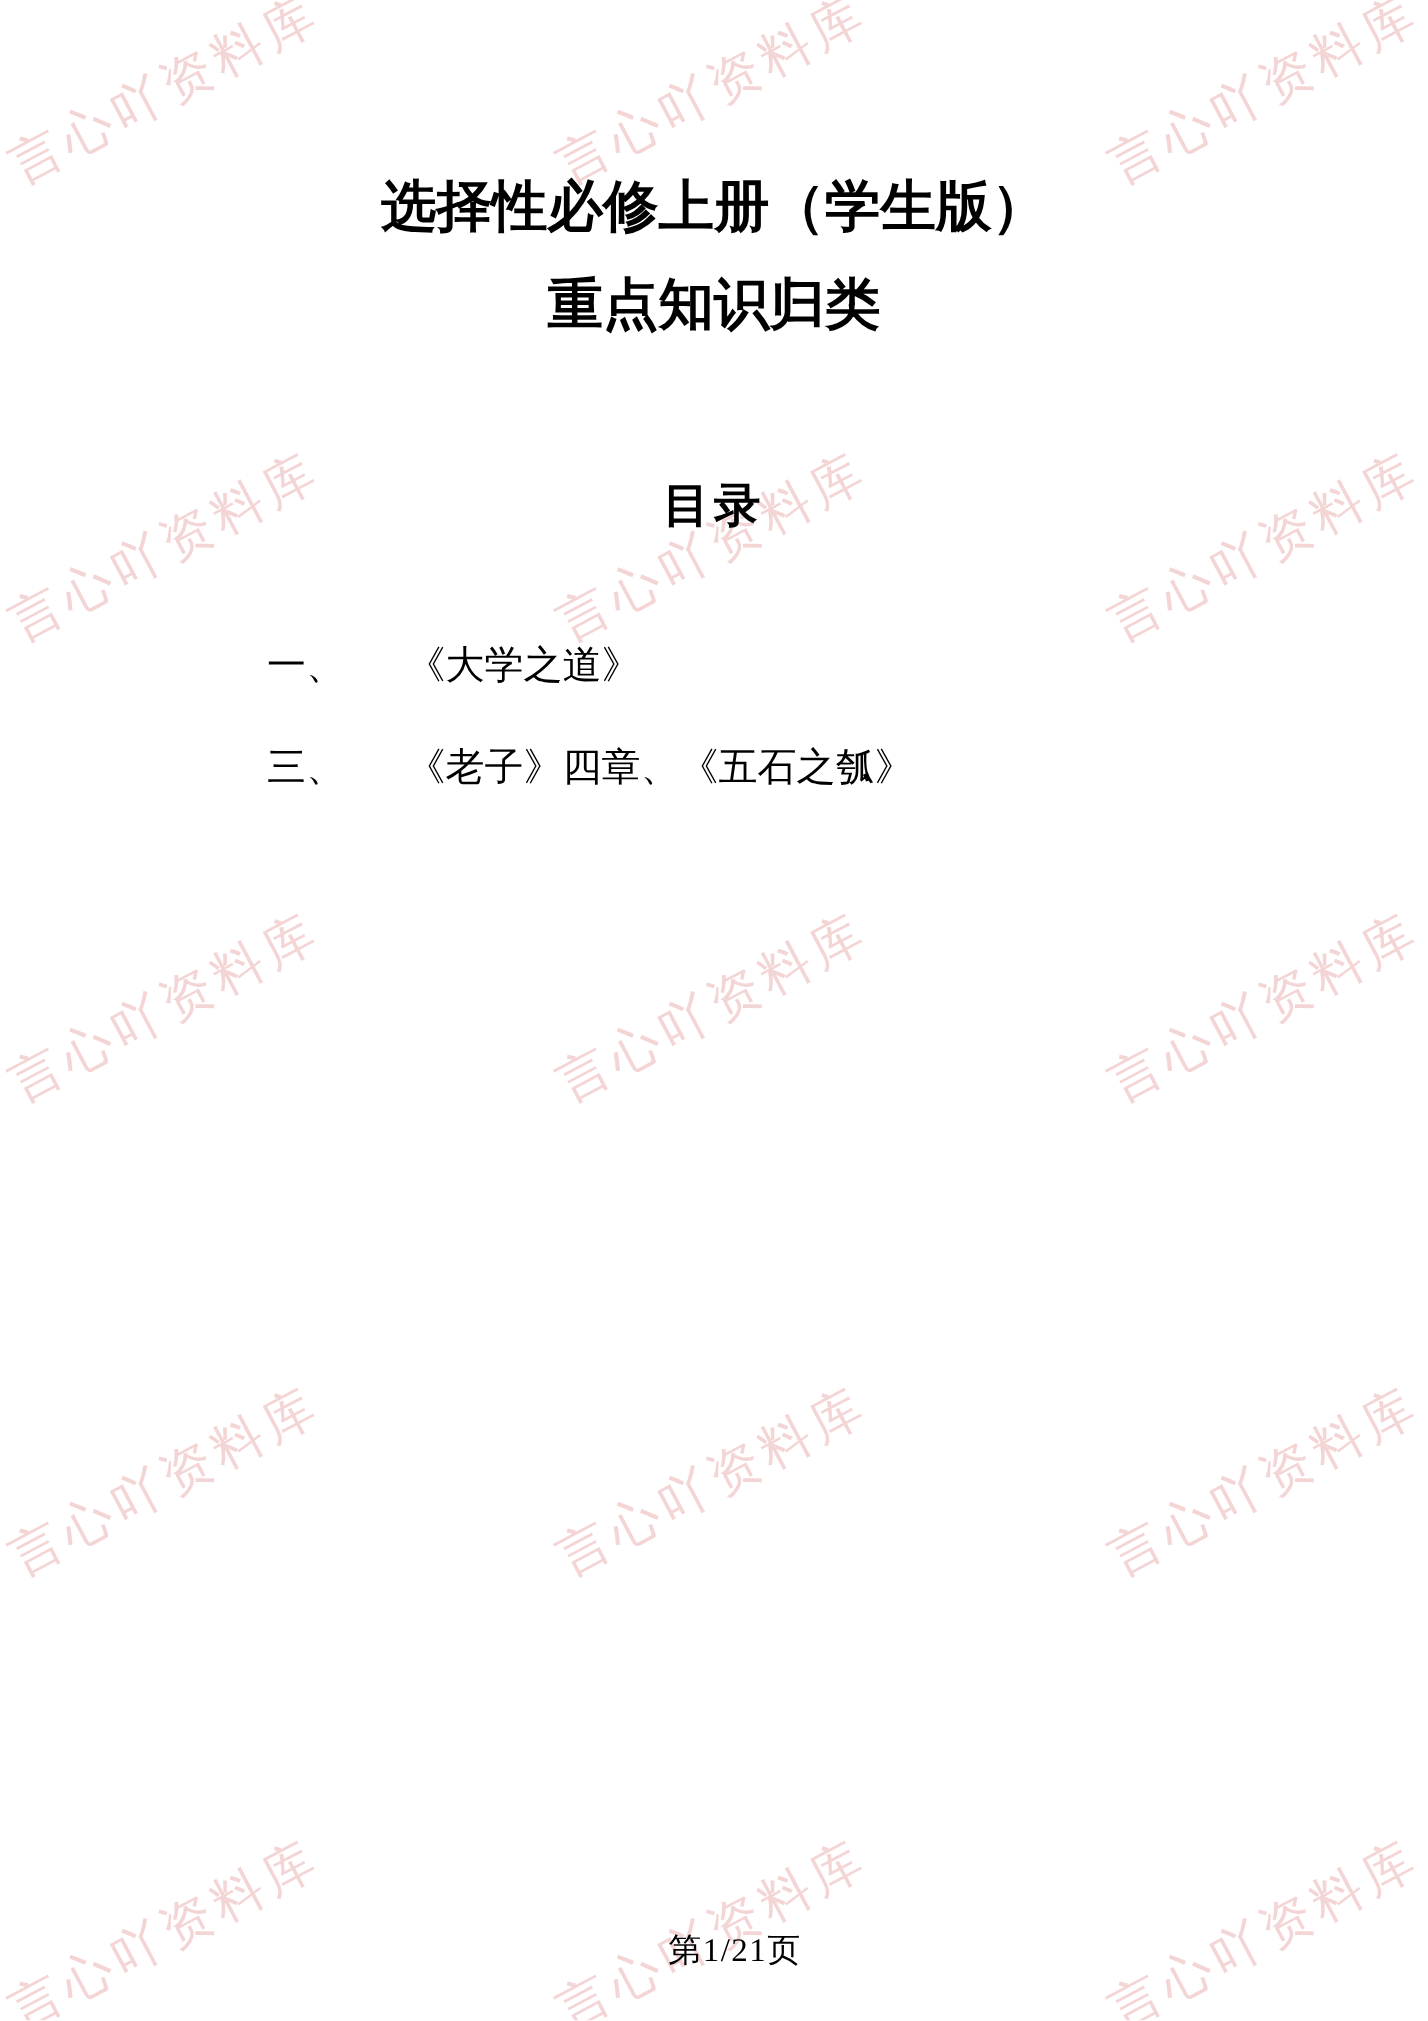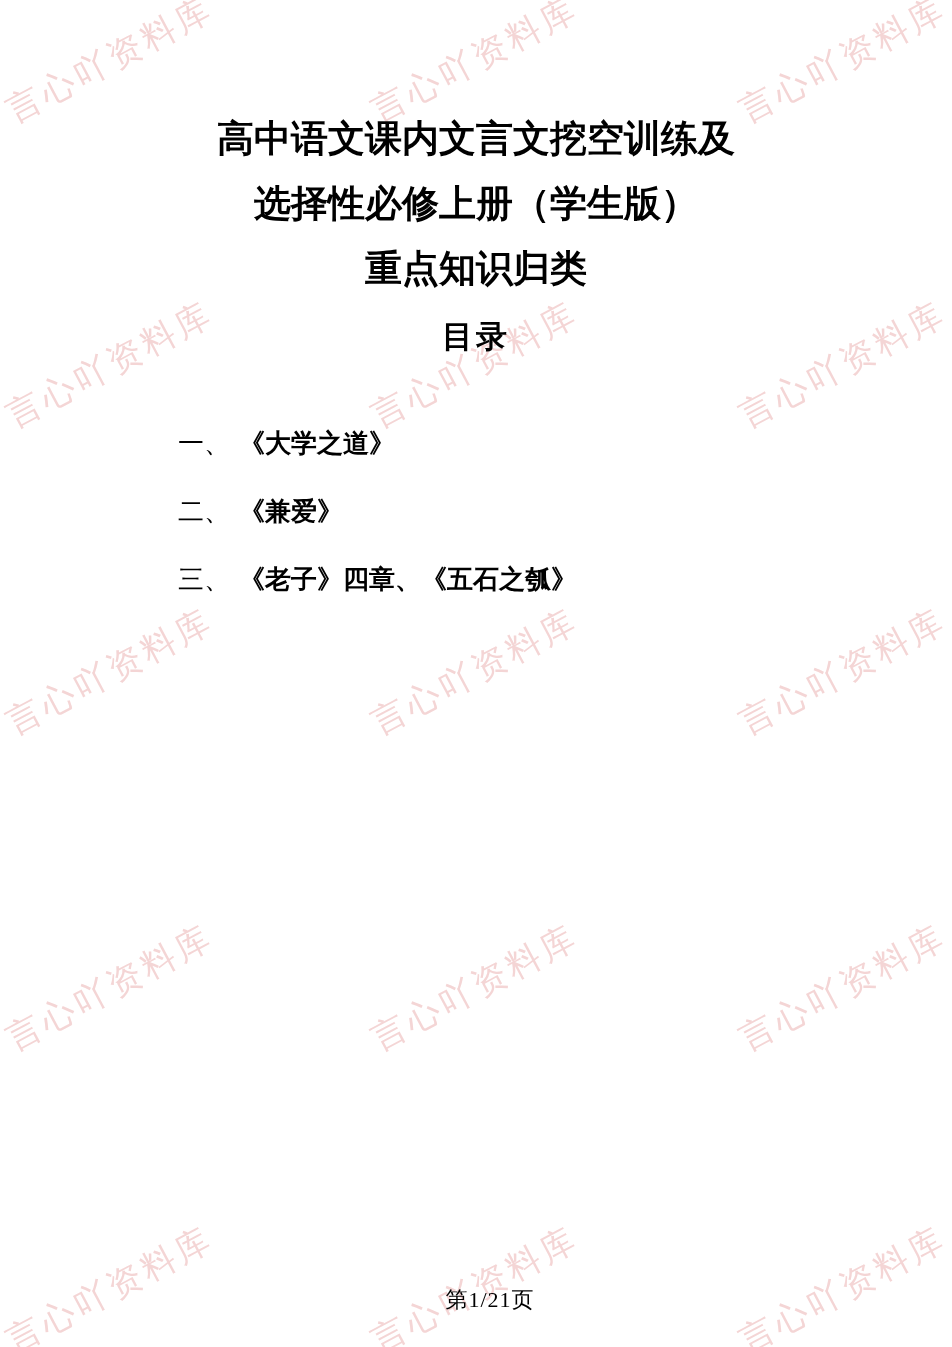--- a/index.html
+++ b/index.html
@@ -75,21 +75,22 @@
     font-size: 26px;
     line-height: 27px;
     margin-bottom: 41px;
     white-space: nowrap;
   }
   .toc-item .prefix {
     font-weight: normal;
     margin-right: 9px;
   }
   .toc-item .book-title {
-    font-weight: bold;
+    font-weight: normal;
+    margin-left: 32px;
   }
   .page-footer {
     position: absolute;
     top: 1285px;
     left: 14px;
     width: 100%;
     text-align: center;
     font-size: 22px;
     letter-spacing: 1px;
   }
@@ -113,29 +114,27 @@
       <span class="watermark" style="left: 475px; top: 988px; color: rgb(229, 156, 156);">言心吖资料库</span>
       <span class="watermark" style="left: 843px; top: 988px; color: rgb(229, 156, 156);">言心吖资料库</span>
       <span class="watermark" style="left: 110px; top: 1290px; color: rgb(229, 156, 156);">言心吖资料库</span>
       <span class="watermark" style="left: 475px; top: 1290px; color: rgb(229, 156, 156);">言心吖资料库</span>
       <span class="watermark" style="left: 843px; top: 1290px; color: rgb(229, 156, 156);">言心吖资料库</span>
     </div>
 
   <div class="content">
 
     <div class="doc-title">
-      <div>高中语文课内文言文挖空训练及</div>
       <div>选择性必修上册（学生版）</div>
       <div>重点知识归类</div>
     </div>
 
     <div class="toc-heading">目录</div>
 
     <ul class="toc-list">
       <li class="toc-item"><span class="prefix">一、</span><span class="book-title">《大学之道》</span></li>
-      <li class="toc-item"><span class="prefix">二、</span><span class="book-title">《兼爱》</span></li>
       <li class="toc-item"><span class="prefix">三、</span><span class="book-title">《老子》四章、《五石之瓠》</span></li>
     </ul>
 
     <div class="page-footer">第1/21页</div>
 
   </div>
 </div>
 
 </body></html>

